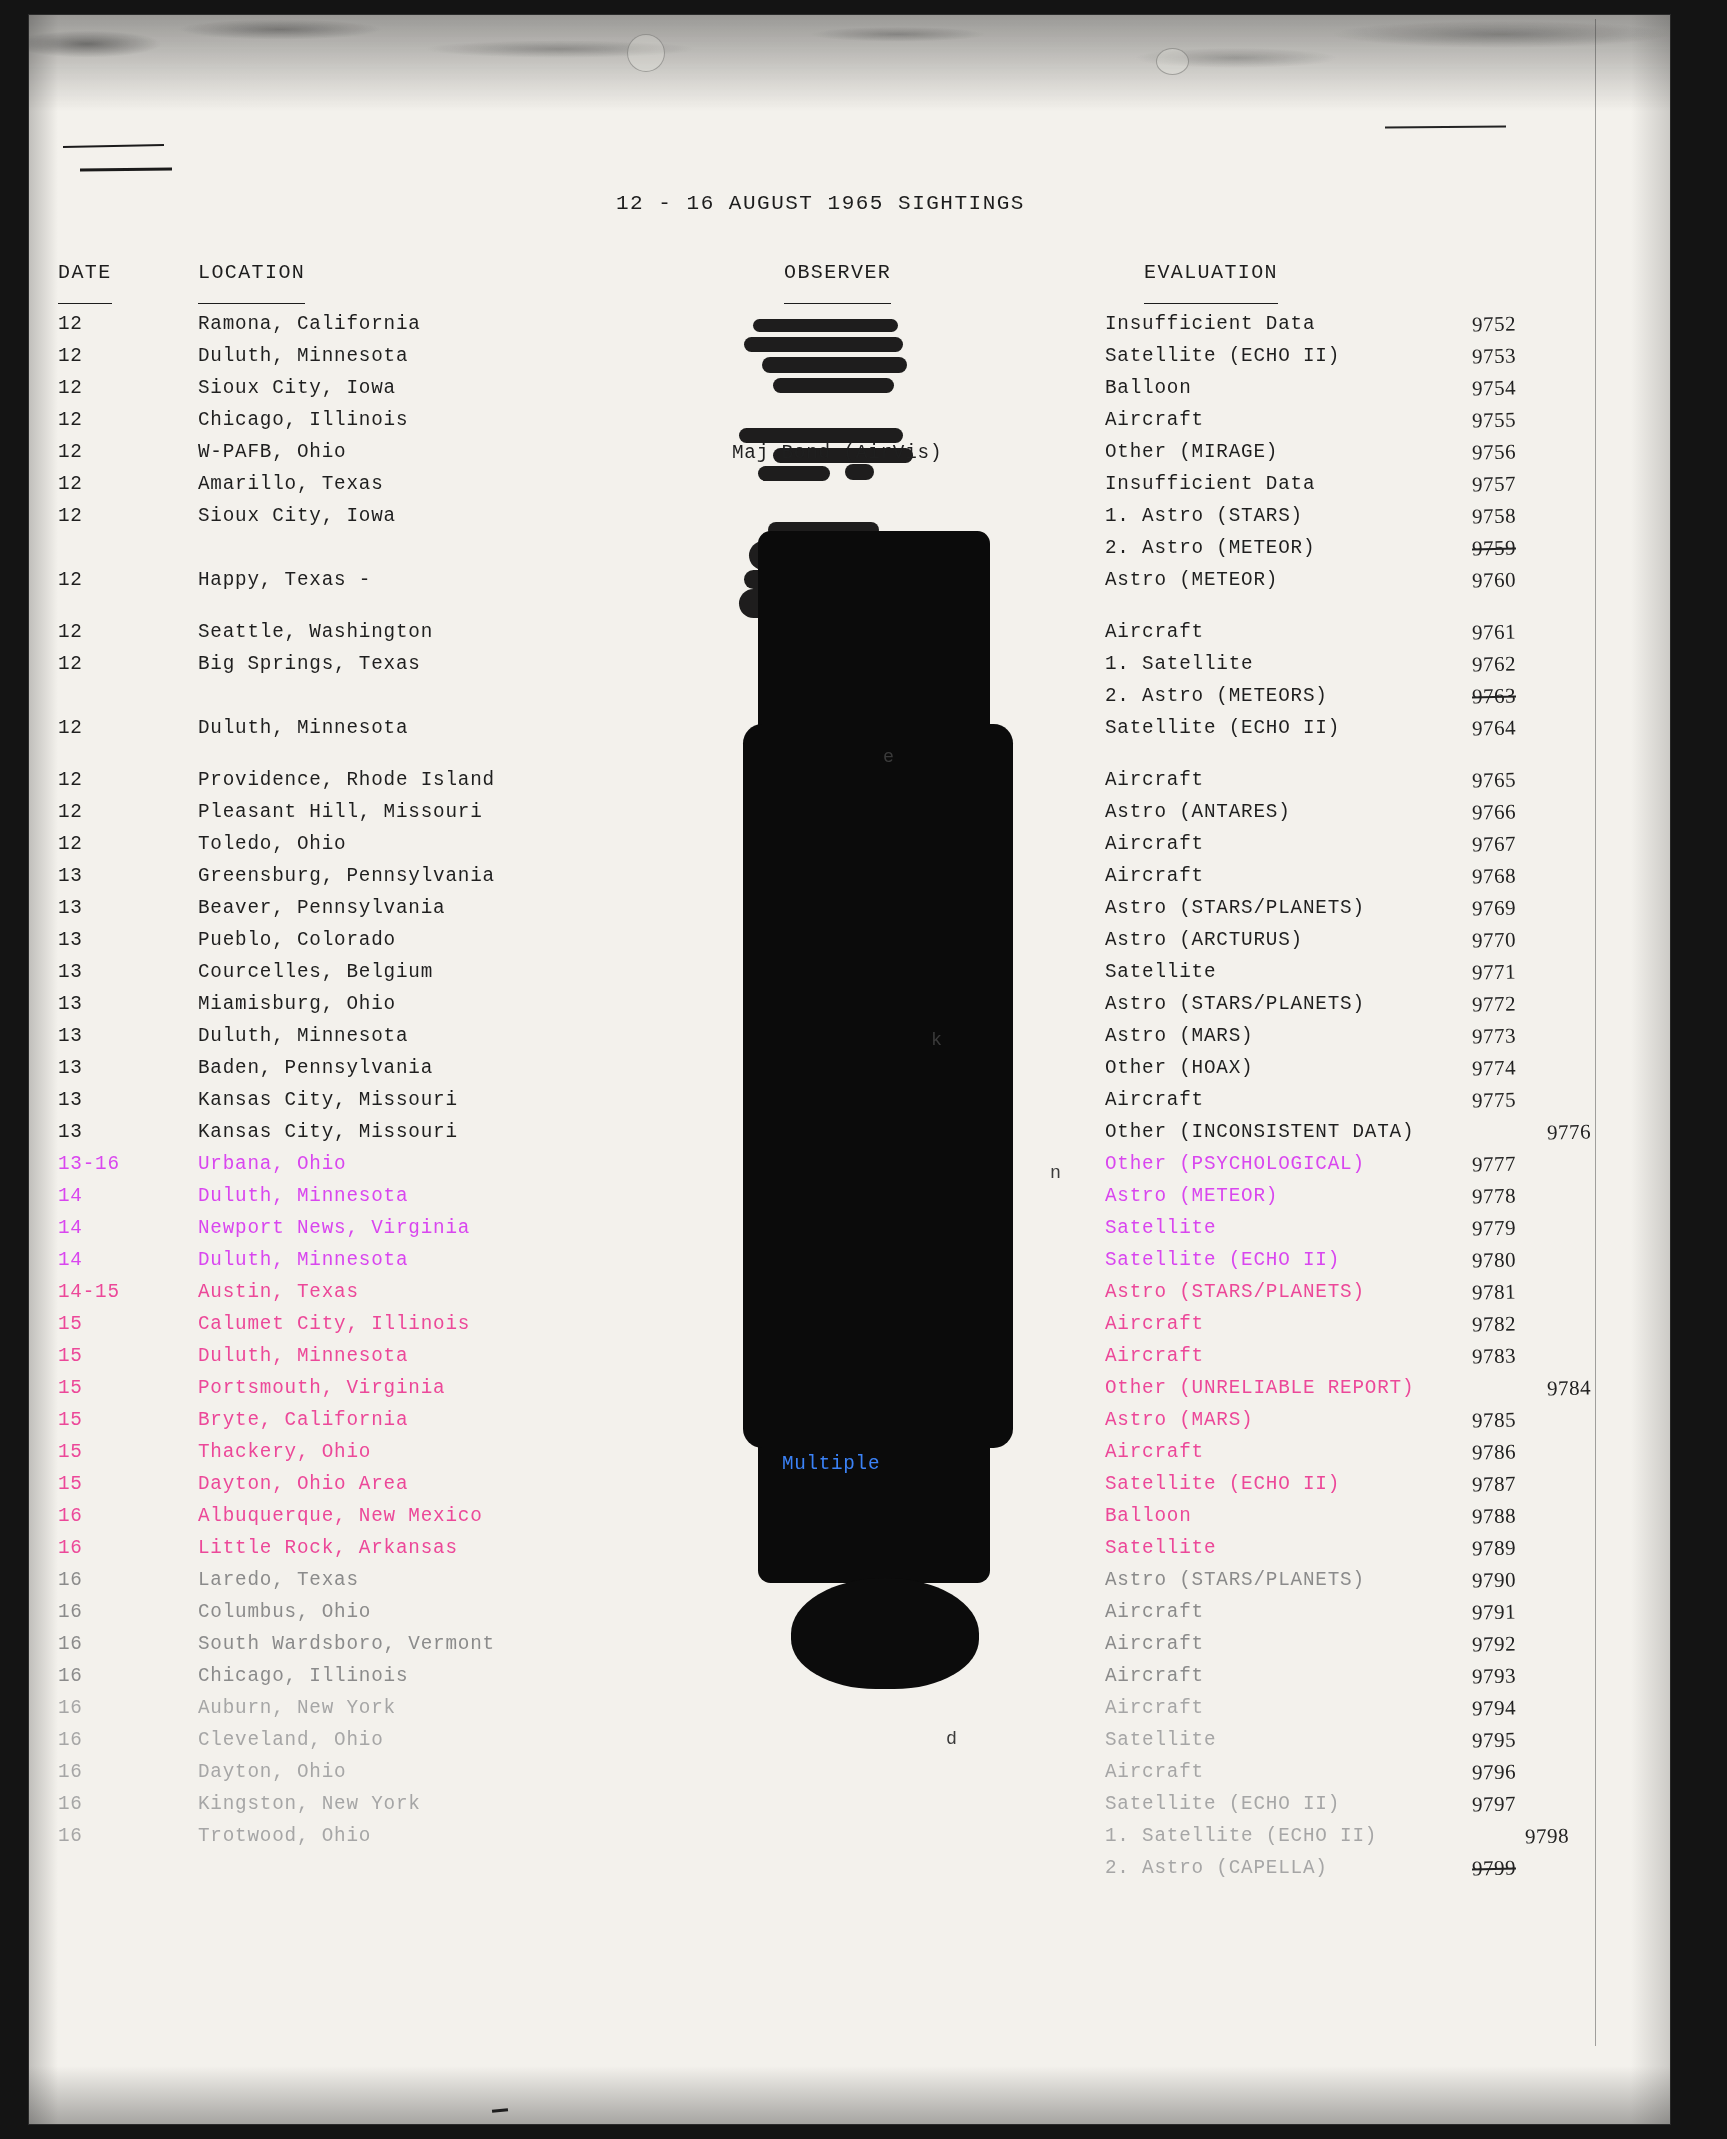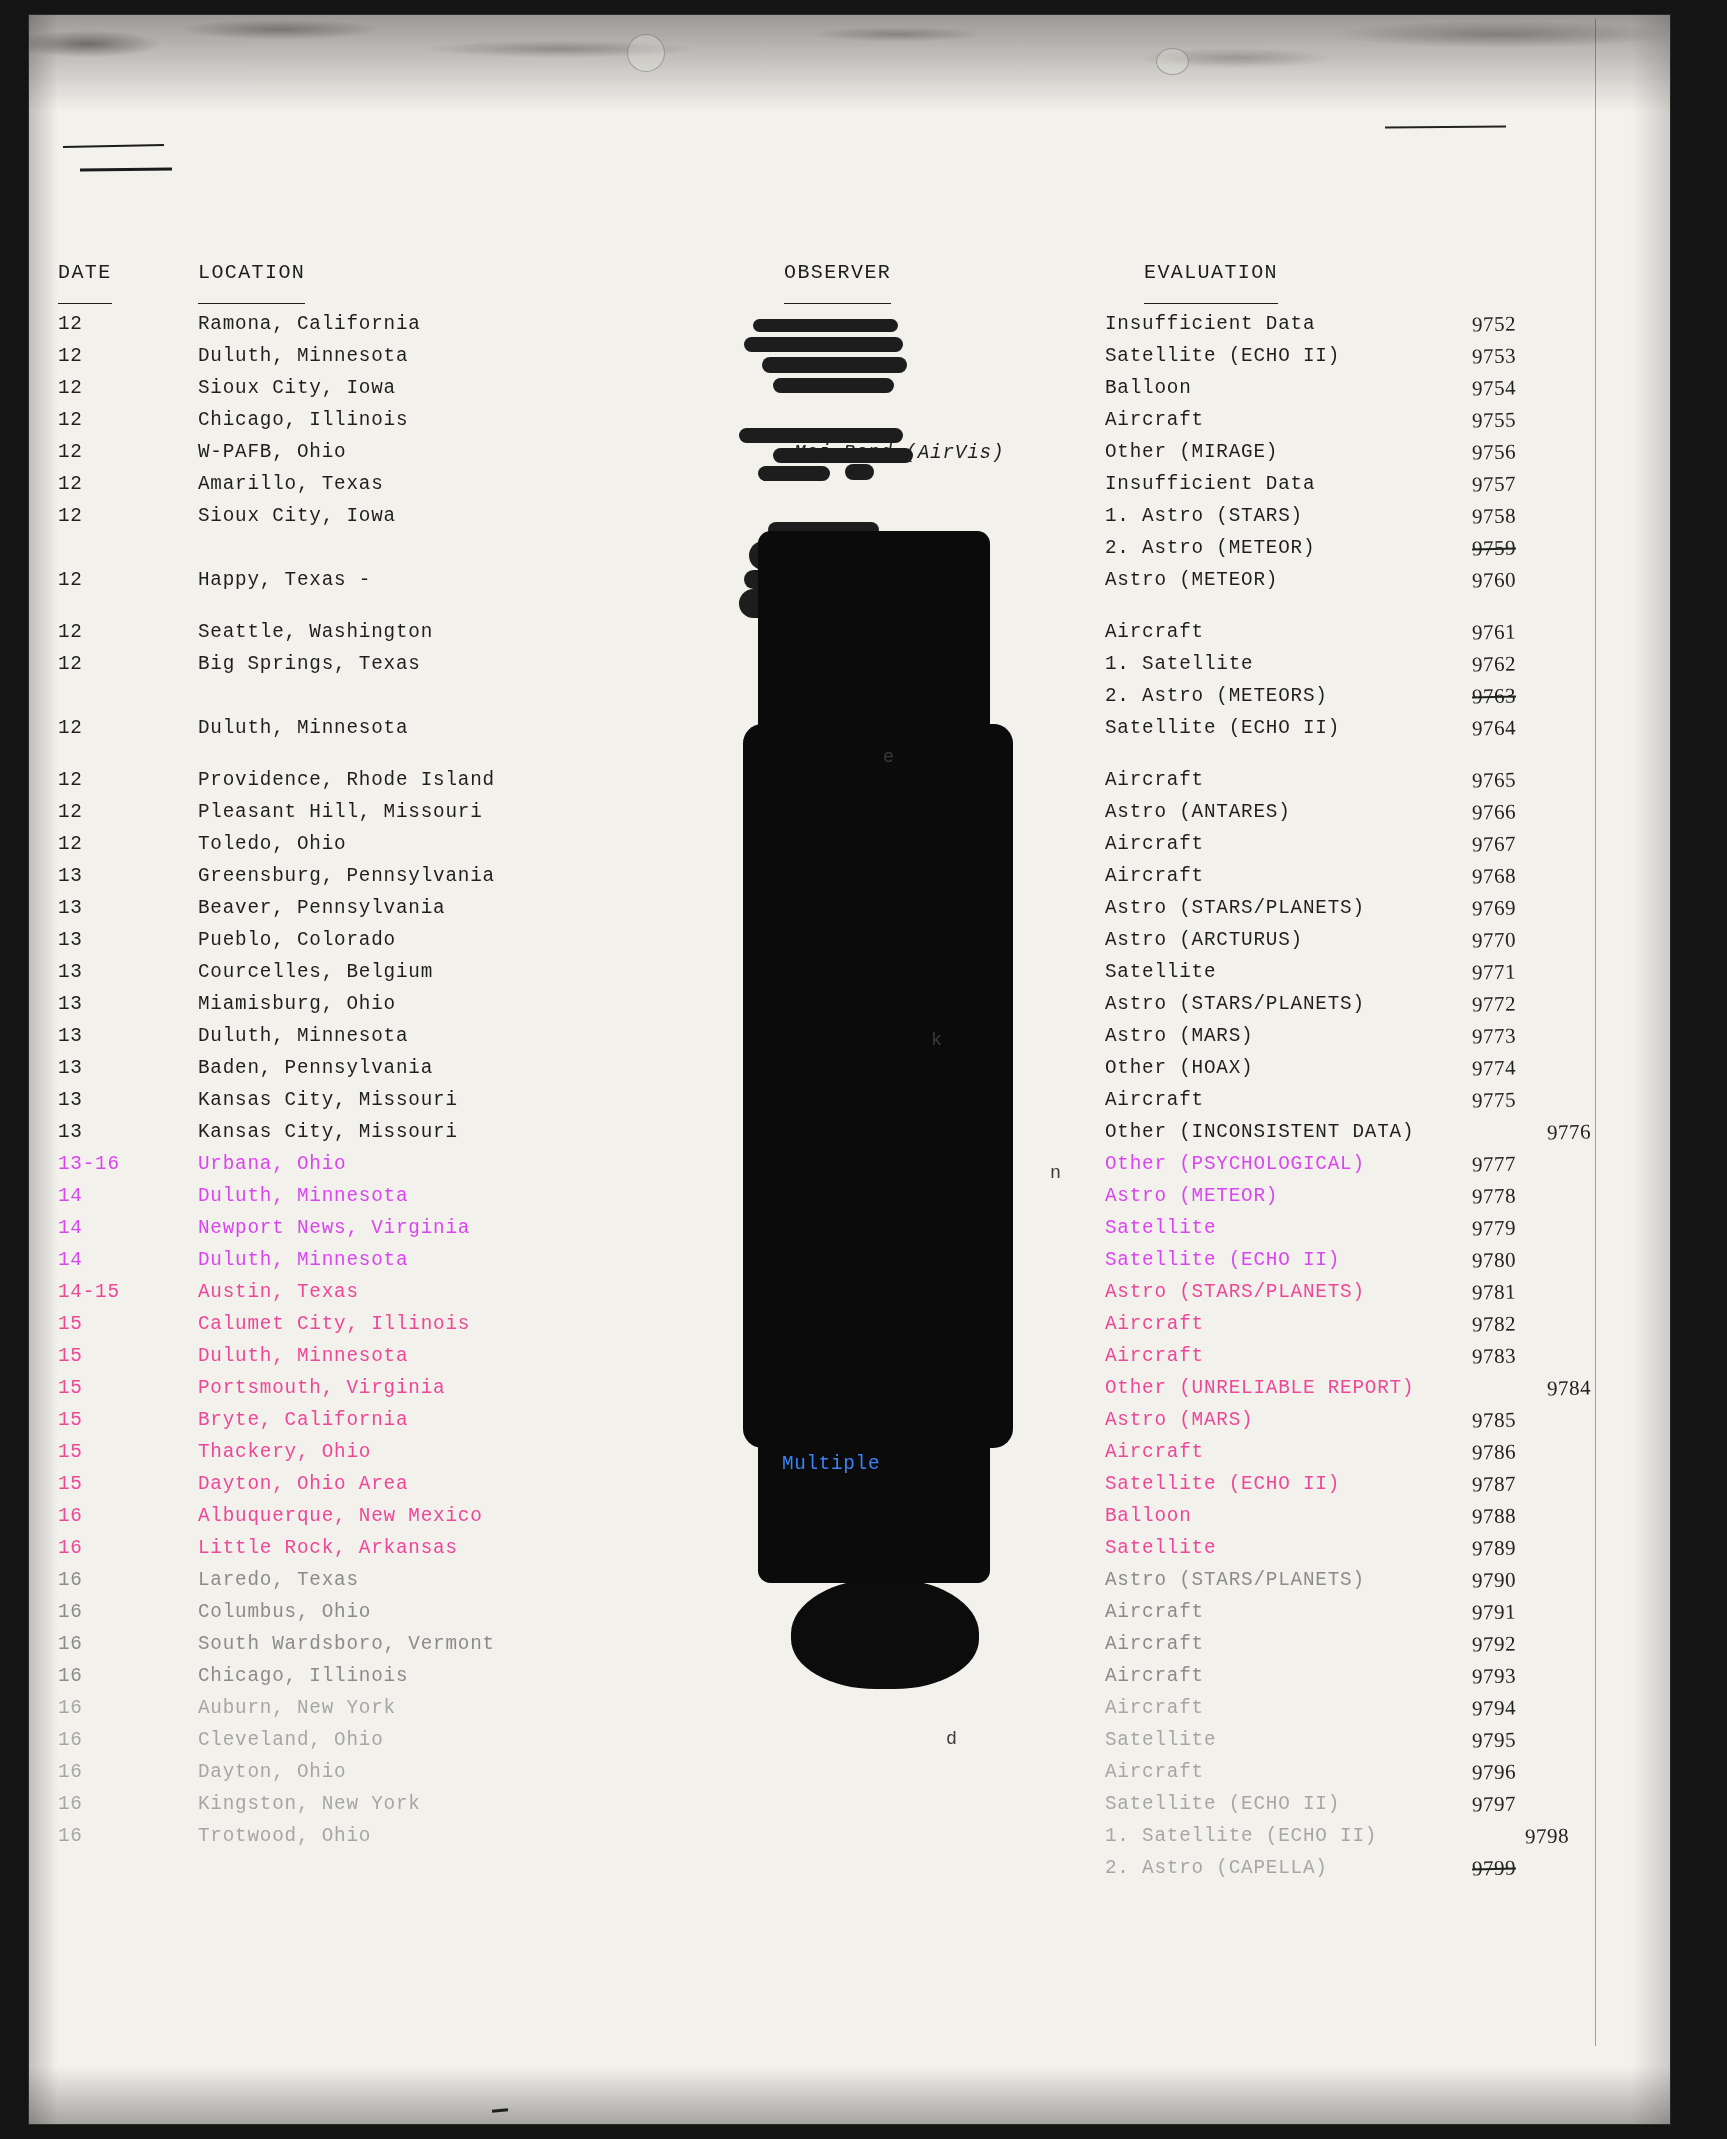--- a/index.html
+++ b/index.html
@@ -243,27 +243,26 @@
     position: absolute;
     left: 782px;
     top: 1453px;
     font-size: 19.3px;
     letter-spacing: 0.7px;
     color: #3b82f6;
     z-index: 5;
   }
   .obs-bond {
     position: absolute;
-    left: 794px;
+    left: 732px;
     top: 442px;
     font-size: 19.3px;
     letter-spacing: 0.8px;
     color: #1f1f1f;
     z-index: 6;
-    font-style: italic;
   }
   .obs-frag {
     position: absolute;
     font-size: 18.3px;
     color: #3a3a3a;
     z-index: 4;
   }
 </style>
 </head>
 <body>
@@ -275,20 +274,21 @@
   <div class="edge-grime-left"></div>
   <div class="bottom-grime"></div>
   <div class="fold-line"></div>
   <div class="hole-a"></div>
   <div class="hole-b"></div>
   <div class="strike-top"></div>
   <div class="strike-top2"></div>
   <div class="strike-topright"></div>
   <div class="bottom-tick"></div>
 
+  <div class="doc-title">12 - 16 AUGUST 1965 SIGHTINGS</div>
 
   <div class="col-head" id="h-date"><span class="u">DATE</span></div>
   <div class="col-head" id="h-location"><span class="u">LOCATION</span></div>
   <div class="col-head" id="h-observer"><span class="u">OBSERVER</span></div>
   <div class="col-head" id="h-eval"><span class="u">EVALUATION</span></div>
 
   <div class="rows" id="rows">
       <div class="row">
         <div class="cell c-date">12</div>
         <div class="cell c-loc">Ramona, California</div>

